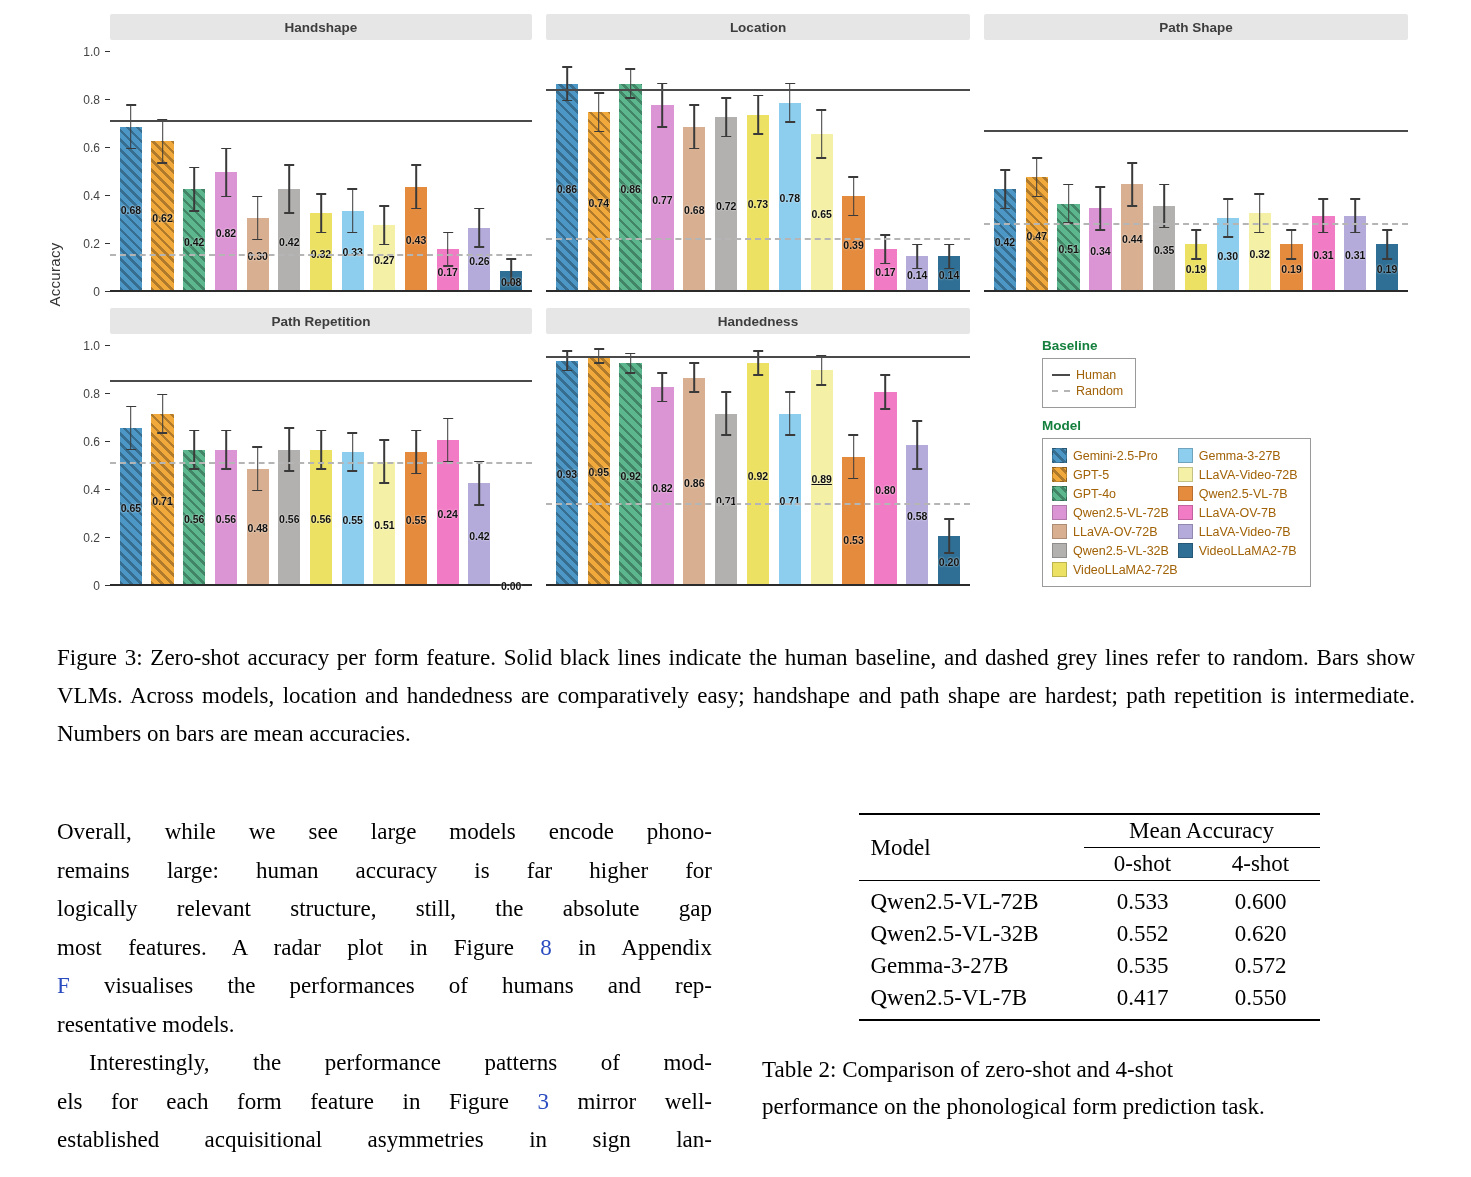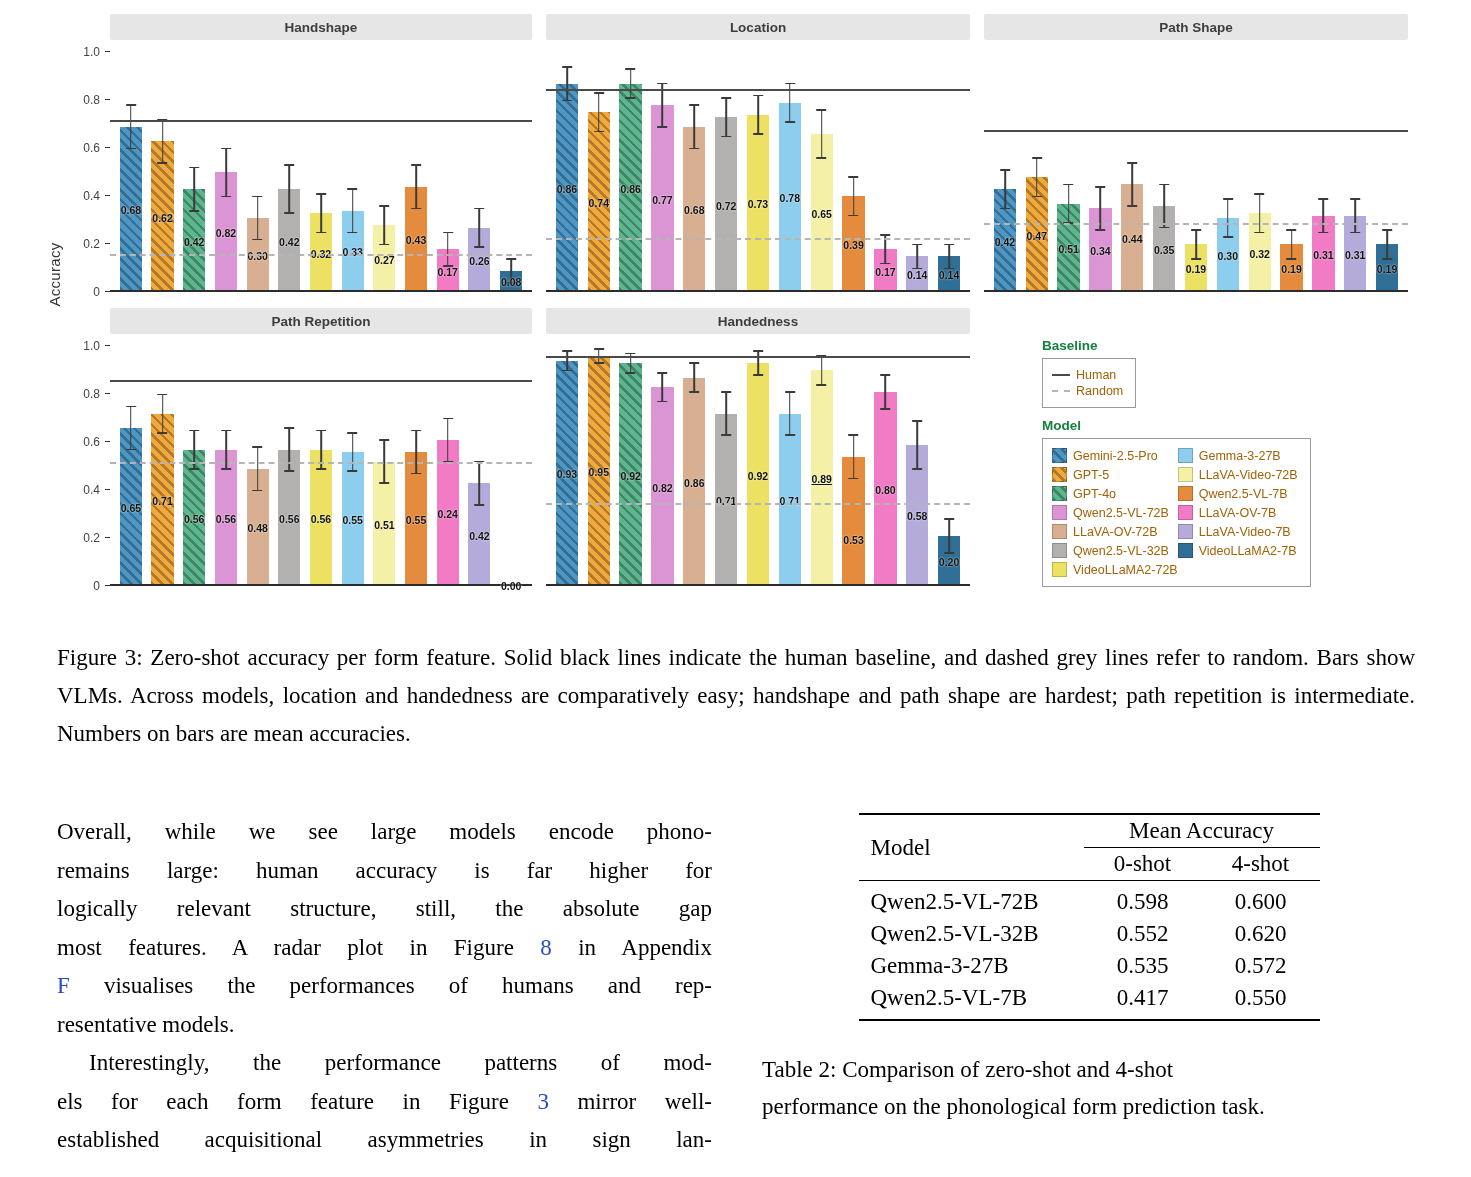--- a/index.html
+++ b/index.html
@@ -589,21 +589,21 @@
             <th class="group-h" colspan="2">Mean Accuracy</th>
           </tr>
           <tr>
             <th class="sub-h">0-shot</th>
             <th class="sub-h">4-shot</th>
           </tr>
         </thead>
         <tbody id="table-body">
             <tr>
               <td class="mod">Qwen2.5-VL-72B</td>
-              <td class="num">0.598</td>
+              <td class="num">0.533</td>
               <td class="num">0.600</td>
             </tr>
             <tr>
               <td class="mod">Qwen2.5-VL-32B</td>
               <td class="num">0.552</td>
               <td class="num">0.620</td>
             </tr>
             <tr>
               <td class="mod">Gemma-3-27B</td>
               <td class="num">0.535</td>

